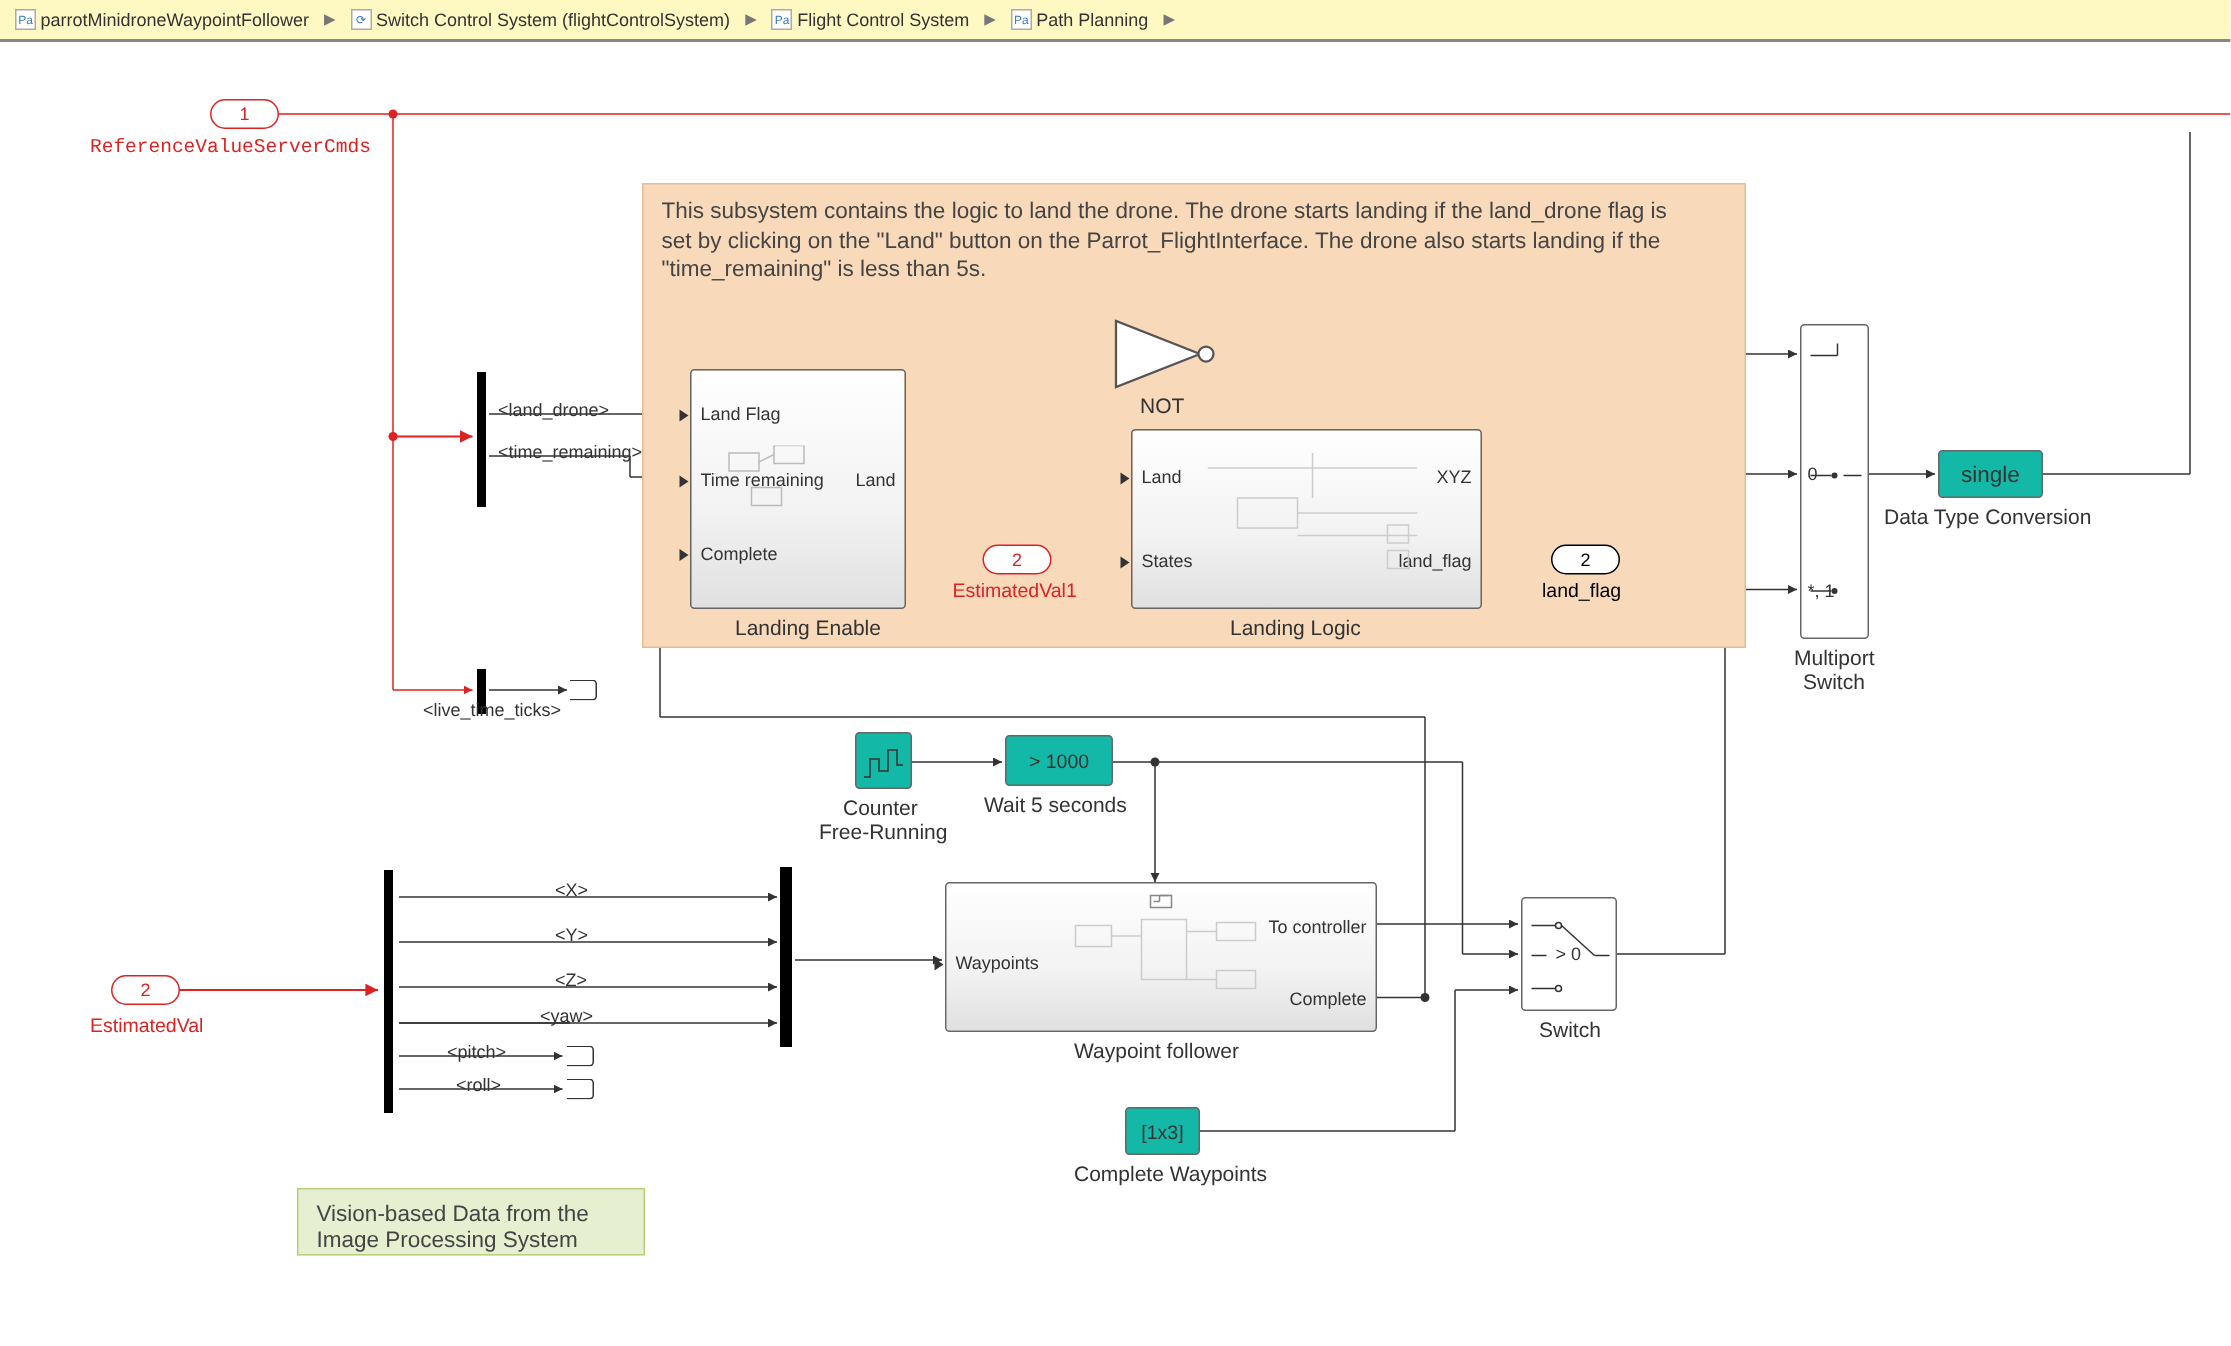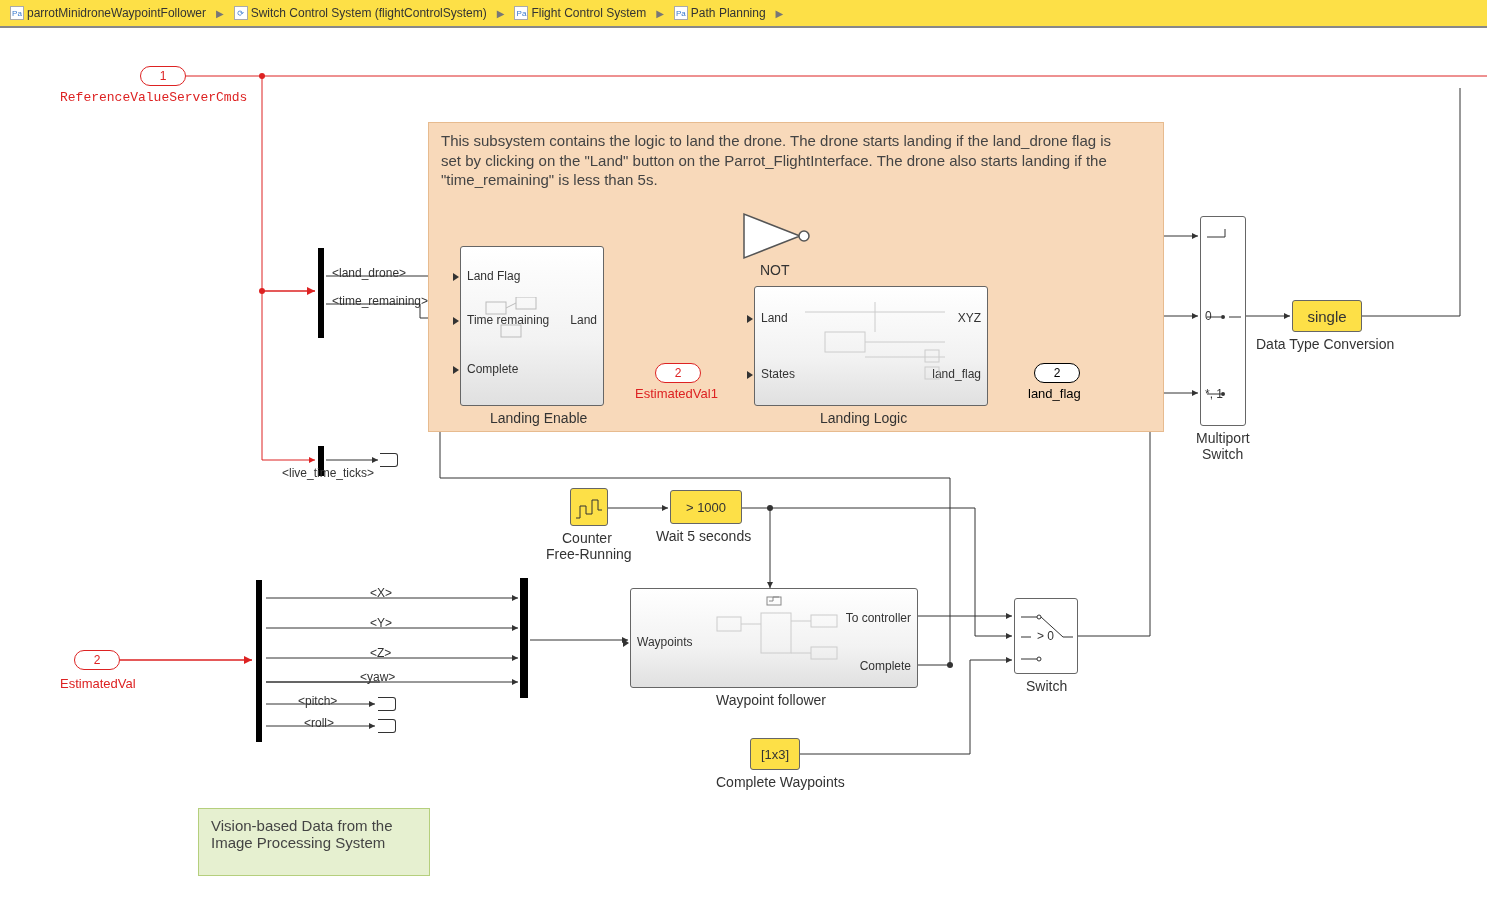--- a/index.html
+++ b/index.html
@@ -8,21 +8,21 @@
     font-family: Arial, Helvetica, sans-serif;
     font-size: 12px;
     background: #fff;
     color: #333;
   }
   .breadcrumb {
     display: flex;
     align-items: center;
     padding: 4px 6px;
     border-bottom: 2px solid #888;
-    background: #fde047;
+    background: #fef9c3;
     gap: 4px;
   }
   .bc-item {
     display: flex;
     align-items: center;
     gap: 3px;
     padding: 2px 4px;
     cursor: pointer;
   }
   .bc-icon {
@@ -115,21 +115,21 @@
     width:8px;
   }
   .demux {
     position:absolute;
     background:#000;
     width:6px;
   }
   .small-block {
     position:absolute;
     border:1px solid #666;
-    background:#fde047;
+    background:#14b8a6;
     border-radius:3px;
     display:flex;
     align-items:center;
     justify-content:center;
     font-size:13px;
   }
   .terminator {
     position:absolute;
     width:18px; height:14px;
     border:1.5px solid #333;
@@ -419,17 +419,17 @@
       <line x1="6" y1="60" x2="22" y2="60" stroke="#333"></line>
       <circle cx="24" cy="60" r="2" fill="none" stroke="#333"></circle>
       <line x1="26" y1="18" x2="48" y2="38" stroke="#333"></line>
       <line x1="48" y1="38" x2="58" y2="38" stroke="#333"></line>
       <line x1="6" y1="38" x2="16" y2="38" stroke="#333"></line>
     </svg>
     <span style="position:absolute; left:22px; top:30px; font-size:12px;">&gt; 0</span>
   </div>
   <div class="block-title" style="left:1026px; top:650px;">Switch</div>
 
-  <div class="annot-green" style="left:198px; top:780px; width:232px; height:68px;">
+  <div class="annot-green" style="left:198px; top:764px; width:232px; height:45px;">
     <div>Vision-based Data from the Image Processing System</div>
   </div>
 
 </div>
 
 </body></html>

